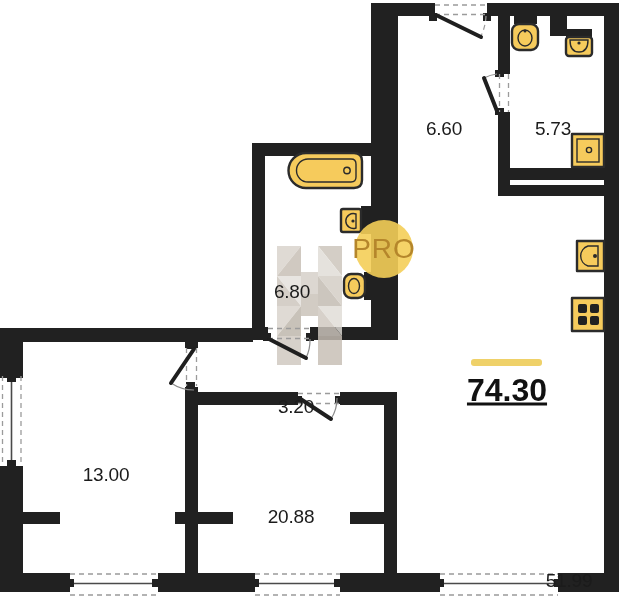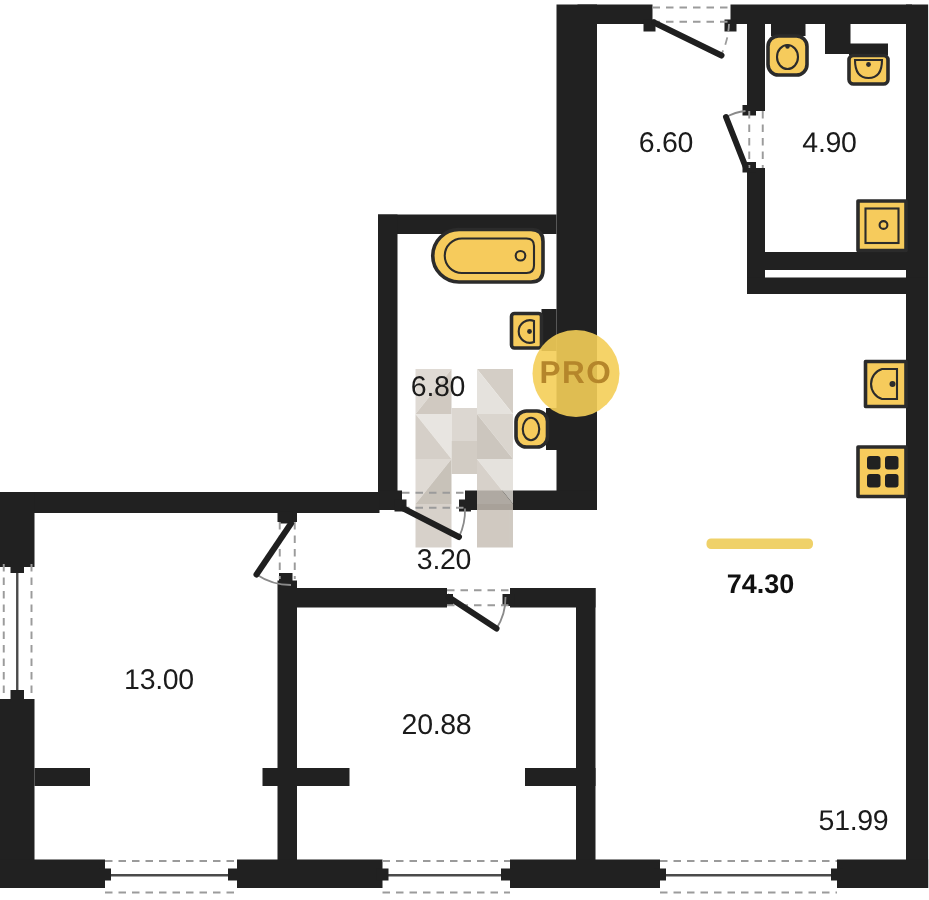--- a/index.html
+++ b/index.html
@@ -11,28 +11,28 @@
   .fx-inner{fill:none;stroke:#2b2b2b;stroke-width:1.4;}
   .fx-dot{fill:#2b2b2b;}
   .fx-dot-o{fill:none;stroke:#2b2b2b;stroke-width:1.4;}
   .fx-dark{fill:var(--wall,#212121);}
   .door-leaf{stroke:#1f1f1f;stroke-width:4;stroke-linecap:round;}
   .arc{fill:none;stroke:#8a8a8a;stroke-width:1.2;}
   .arc-d{fill:none;stroke:#9b9b9b;stroke-width:1.2;stroke-dasharray:5 4;}
   .dash{stroke:#9b9b9b;stroke-width:1.3;stroke-dasharray:5 4;fill:none;}
   .winline{stroke:#4a4a4a;stroke-width:1.6;}
   .room-label{position:absolute;transform:translate(-50%,-50%);font-size:19px;color:#1b1b1b;
-              letter-spacing:-0.2px;white-space:nowrap;}
-  .total-label{position:absolute;transform:translate(-50%,-50%);font-size:18px;font-weight:bold;
-               color:#111;white-space:nowrap;}
+              letter-spacing:-0.2px;white-space:nowrap;margin-top:33px;}
+  .total-label{position:absolute;transform:translate(-50%,-50%);font-size:32px;font-weight:bold;
+               color:#111;white-space:nowrap;text-decoration:underline;}
   .accent-line{position:absolute;left:471px;top:359px;width:71px;height:7px;border-radius:3px;
                background:var(--accent,#EFD169);}
   .pro-badge{position:absolute;left:355px;top:220px;width:58px;height:58px;border-radius:50%;
              background:rgba(244,206,88,0.9);display:flex;align-items:center;justify-content:center;}
-  .pro-badge span{font-size:21px;font-weight:bold;color:var(--watermark_text,#B5862B);letter-spacing:1px;}
+  .pro-badge span{font-size:28px;font-weight:normal;color:var(--watermark_text,#B5862B);letter-spacing:1px;}
 </style>
 </head>
 <body>
 
 <div class="canvas">
 
   <svg width="619" height="600" viewBox="0 0 619 600">
 
     <g>
 
@@ -210,24 +210,24 @@
     </g>
     <g>
       <line class="dash" x1="298" y1="393.5" x2="340" y2="393.5"></line>
       <line class="dash" x1="298" y1="403.5" x2="340" y2="403.5"></line>
       <path class="arc" d="M337,398 A38,38 0 0 1 331,419"></path>
       <line class="door-leaf" x1="299" y1="398" x2="331" y2="419"></line>
     </g>
   </svg>
 
   <div class="room-label" style="left:444px;top:96px">6.60</div>
-  <div class="room-label" style="left:553px;top:96px">4.90</div>
+  <div class="room-label" style="left:553px;top:96px">5.73</div>
   <div class="room-label" style="left:292px;top:259px">6.80</div>
   <div class="room-label" style="left:296px;top:374px">3.20</div>
-  <div class="room-label" style="left:106px;top:454px">13.00</div>
+  <div class="room-label" style="left:106px;top:442px">13.00</div>
   <div class="room-label" style="left:291px;top:484px">20.88</div>
   <div class="room-label" style="left:569px;top:548px">51.99</div>
 
   <div class="accent-line"></div>
   <div class="total-label" style="left:507px;top:390px">74.30</div>
 
   <div class="pro-badge">
     <span>PRO</span>
   </div>
 </div>

